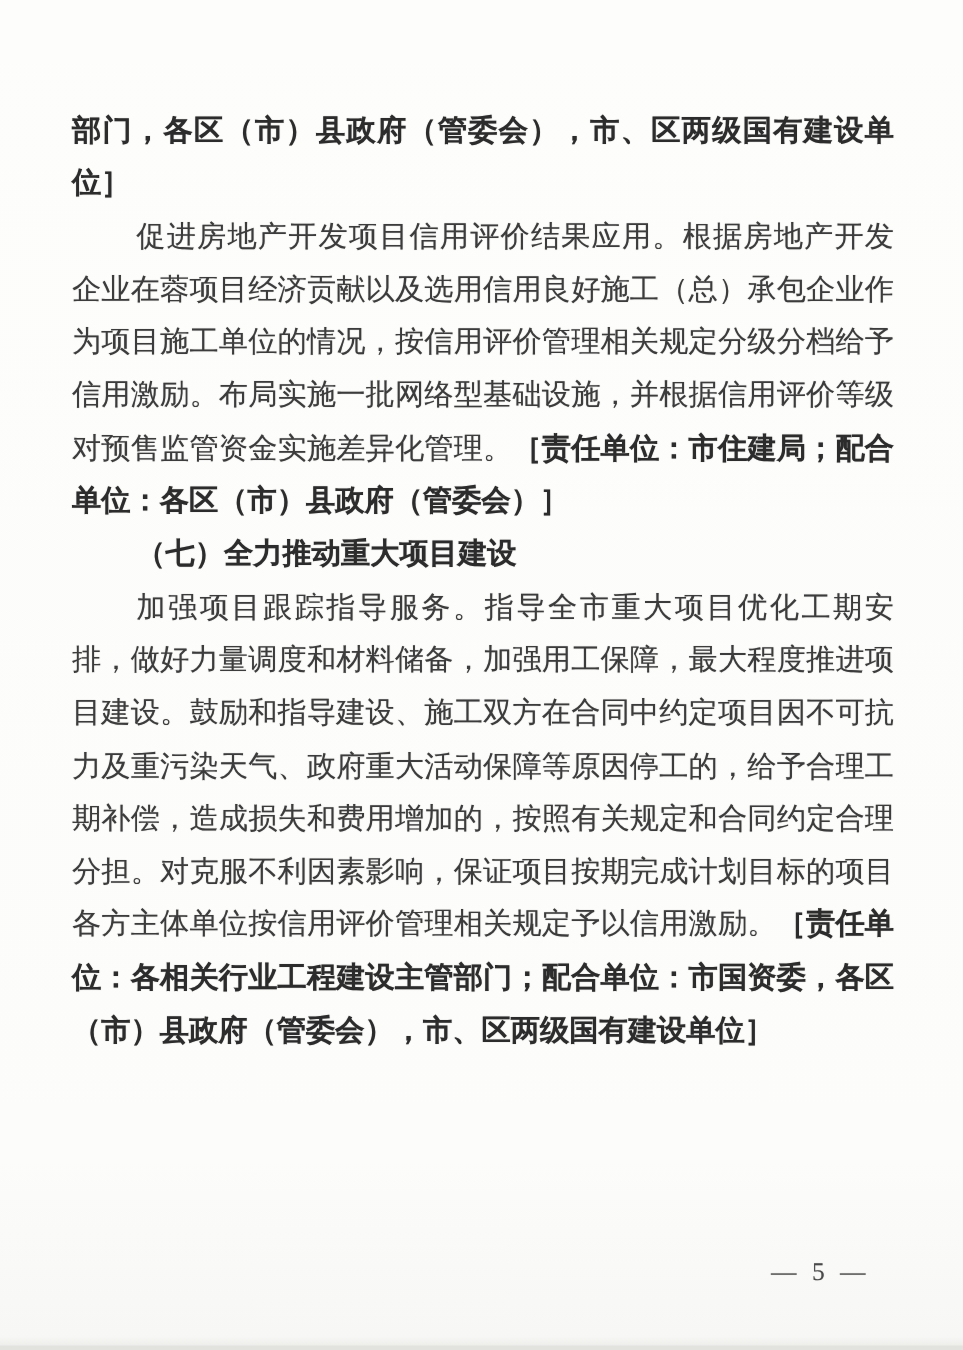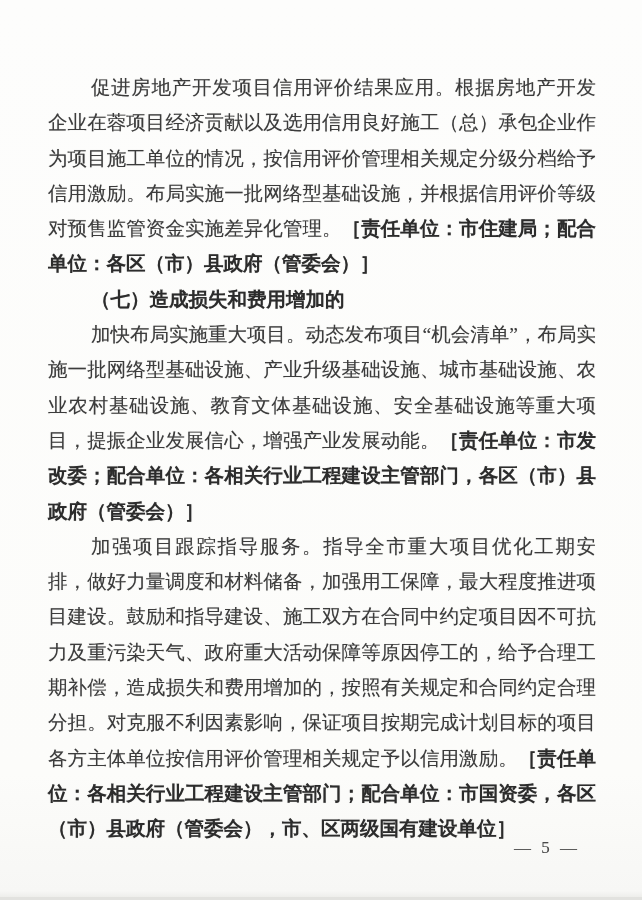--- a/index.html
+++ b/index.html
@@ -51,20 +51,20 @@
     left: 0; bottom: 0;
     width: 100%; height: 3px;
     background: #e2e2df;
   }
 </style>
 </head>
 <body>
 
 <div class="page">
   <div class="doc">
+      <p class="para"><span class="seg-emphasis">部门，各区（市）县政府（管委会），市、区两级国有建设单位］</span></p>
       <p class="para indent"><span class="seg-normal">促进房地产开发项目信用评价结果应用。根据房地产开发企业在蓉项目经济贡献以及选用信用良好施工（总）承包企业作为项目施工单位的情况，按信用评价管理相关规定分级分档给予信用激励。布局实施一批网络型基础设施，并根据信用评价等级对预售监管资金实施差异化管理。</span><span class="seg-emphasis">［责任单位：市住建局；配合单位：各区（市）县政府（管委会）］</span></p>
-      <p class="para indent heading"><span class="seg-heading">（七）造成损失和费用增加的</span></p>
-      <p class="para indent"><span class="seg-normal">加快布局实施重大项目。动态发布项目“机会清单”，布局实施一批网络型基础设施、产业升级基础设施、城市基础设施、农业农村基础设施、教育文体基础设施、安全基础设施等重大项目，提振企业发展信心，增强产业发展动能。</span><span class="seg-emphasis">［责任单位：市发改委；配合单位：各相关行业工程建设主管部门，各区（市）县政府（管委会）］</span></p>
+      <p class="para indent heading"><span class="seg-heading">（七）全力推动重大项目建设</span></p>
       <p class="para indent"><span class="seg-normal">加强项目跟踪指导服务。指导全市重大项目优化工期安排，做好力量调度和材料储备，加强用工保障，最大程度推进项目建设。鼓励和指导建设、施工双方在合同中约定项目因不可抗力及重污染天气、政府重大活动保障等原因停工的，给予合理工期补偿，造成损失和费用增加的，按照有关规定和合同约定合理分担。对克服不利因素影响，保证项目按期完成计划目标的项目各方主体单位按信用评价管理相关规定予以信用激励。</span><span class="seg-emphasis">［责任单位：各相关行业工程建设主管部门；配合单位：市国资委，各区（市）县政府（管委会），市、区两级国有建设单位］</span></p>
     </div>
   <div class="footer">— 5 —</div>
   <div class="scan-edge-bottom"></div>
 </div>
 
 </body></html>

